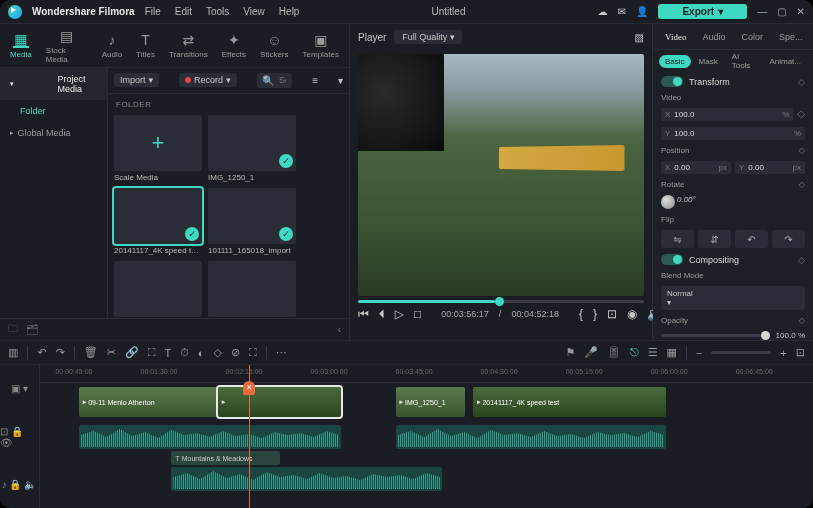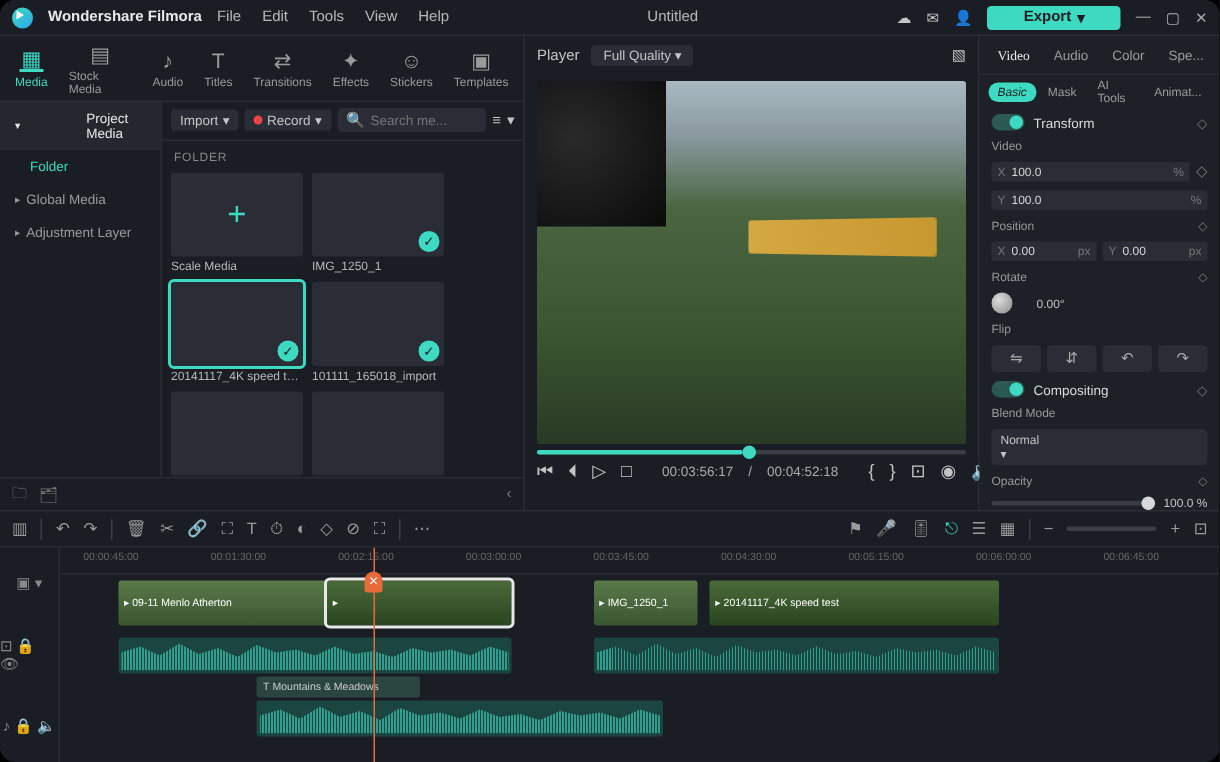--- a/index.html
+++ b/index.html
@@ -32,21 +32,21 @@
 .ltab.active .ic{border-bottom:2px solid #3dd9c1;padding-bottom:1px;}
 
 .left-body { flex:1; display:flex; min-height:0;}
 .sidebar { width:108px; background:#1a1d23; border-right:1px solid #2a2d35;}
 .sb-item { padding:6px 10px; display:flex; align-items:center; gap:4px; color:#9a9a9a; cursor:pointer; font-size:9px;}
 .sb-item.top{background:#24272e;color:#e8e8e8;gap:44px;}
 .sb-item.active{color:#3dd9c1;}
 .chev{font-size:7px;}
 
 .grid-area { flex:1; display:flex; flex-direction:column; }
-.ga-tools { height:26px; display:flex; align-items:center; gap:4px; padding:0 6px; border-bottom:1px solid #2a2d35;}
+.ga-tools { height:26px; display:flex; align-items:center; gap:20px; padding:0 6px; border-bottom:1px solid #2a2d35;}
 .btn-sm { background:#2a2d35; padding:2px 6px; border-radius:3px; display:flex; align-items:center; gap:3px; font-size:9px; color:#c4c4c4; cursor:pointer;}
 .rec-dot{width:6px;height:6px;border-radius:50%;background:#e84545;}
 .search { flex:1; background:#2a2d35; border-radius:3px; padding:2px 6px; display:flex; align-items:center; gap:4px;}
 .search input{background:none;border:none;outline:none;color:#aaa;width:100%;font-size:9px;}
 .hdr{padding:6px 8px;font-size:8px;color:#888;letter-spacing:.5px;}
 .thumbs { padding:0 6px; display:flex; flex-wrap:wrap; gap:6px; overflow:hidden;}
 .thumb { width:88px; display:flex; flex-direction:column; gap:2px;}
 .thumb .img { width:88px; height:56px; background:#2a2d35; border-radius:2px; position:relative; overflow:hidden;}
 .thumb .lbl { font-size:8px; color:#b8b8b8; white-space:nowrap; overflow:hidden; text-overflow:ellipsis;}
 .thumb.import .img{display:flex;align-items:center;justify-content:center;}
@@ -76,21 +76,21 @@
 .prow .time{font-size:9px;color:#aaa;}
 .prow .sp{flex:1;}
 .pic{cursor:pointer;font-size:12px;}
 
 
 .rtabs{height:26px;display:flex;align-items:center;padding:0 6px;gap:4px;font-size:9px;border-bottom:1px solid #2a2d35;}
 .rtab{padding:2px 6px;color:#9a9a9a;cursor:pointer;}
 .rtab.active{color:#e8e8e8;font-family:Liberation Serif, serif;}
 .rsubtabs{height:22px;display:flex;align-items:center;padding:0 6px;gap:2px;font-size:8px;}
 .rsub{padding:2px 6px;border-radius:8px;color:#9a9a9a;cursor:pointer;}
-.rsub.active{background:#3dd9c1;color:#1a1d23;font-style:italic;}
+.rsub.active{background:#3dd9c1;color:#1a1d23;}
 .rbody{flex:1;overflow:hidden;padding:4px 8px;display:flex;flex-direction:column;gap:6px;}
 .section-h{display:flex;align-items:center;gap:6px;font-size:9px;color:#d8d8d8;}
 .toggle{width:22px;height:11px;border-radius:6px;background:#3a3d45;position:relative;cursor:pointer;}
 .toggle.on{background:#2a5a52;}
 .toggle::after{content:"";position:absolute;width:9px;height:9px;border-radius:50%;background:#3dd9c1;top:1px;left:1px;}
 .toggle.on::after{left:12px;}
 .diamond{margin-left:auto;color:#777;cursor:pointer;}
 .lbl2{font-size:8px;color:#999;}
 .xy{display:flex;gap:4px;}
 .numfld{flex:1;background:#2a2d35;border-radius:2px;padding:2px 4px;display:flex;align-items:center;gap:4px;font-size:8px;}
@@ -204,24 +204,20 @@
               <span class="chev">▾</span>
               <span>Project Media</span>
             </div>
      <div class="sb-item active" style="padding-left:20px;">
               <span>Folder</span>
             </div>
      <div class="sb-item">
               <span class="chev">▸</span>
               <span>Global Media</span>
             </div>
-     <div class="sb-item">
-              <span class="chev">▸</span>
-              <span>Adjustment Layer</span>
-            </div>
     </div>
     <div class="grid-area">
      <div class="ga-tools">
       <div class="btn-sm">
                 <span>Import</span>
                 <span>▾</span>
               </div>
       <div class="btn-sm">
                 <span class="rec-dot"></span>
                 <span>Record</span>
@@ -365,21 +361,21 @@
      <div class="numfld">
               <span class="k">Y</span>
               <span class="v">0.00</span>
               <span class="u">px</span>
             </div>
     </div>
     <div class="lbl2" style="display:flex;">
             <span>Rotate</span>
             <span class="diamond">◇</span>
           </div>
-    <div style="display:flex;align-items:center;gap:16px;">
+    <div style="display:flex;gap:2px;font-style:italic;">
             <span class="knob"></span>
             <span style="font-size:8px;">0.00°</span>
           </div>
     <div class="lbl2">Flip</div>
     <div class="fliprow">
      <div class="flipbtn">⇋</div>
      <div class="flipbtn">⇵</div>
      <div class="flipbtn">↶</div>
      <div class="flipbtn">↷</div>
     </div>

